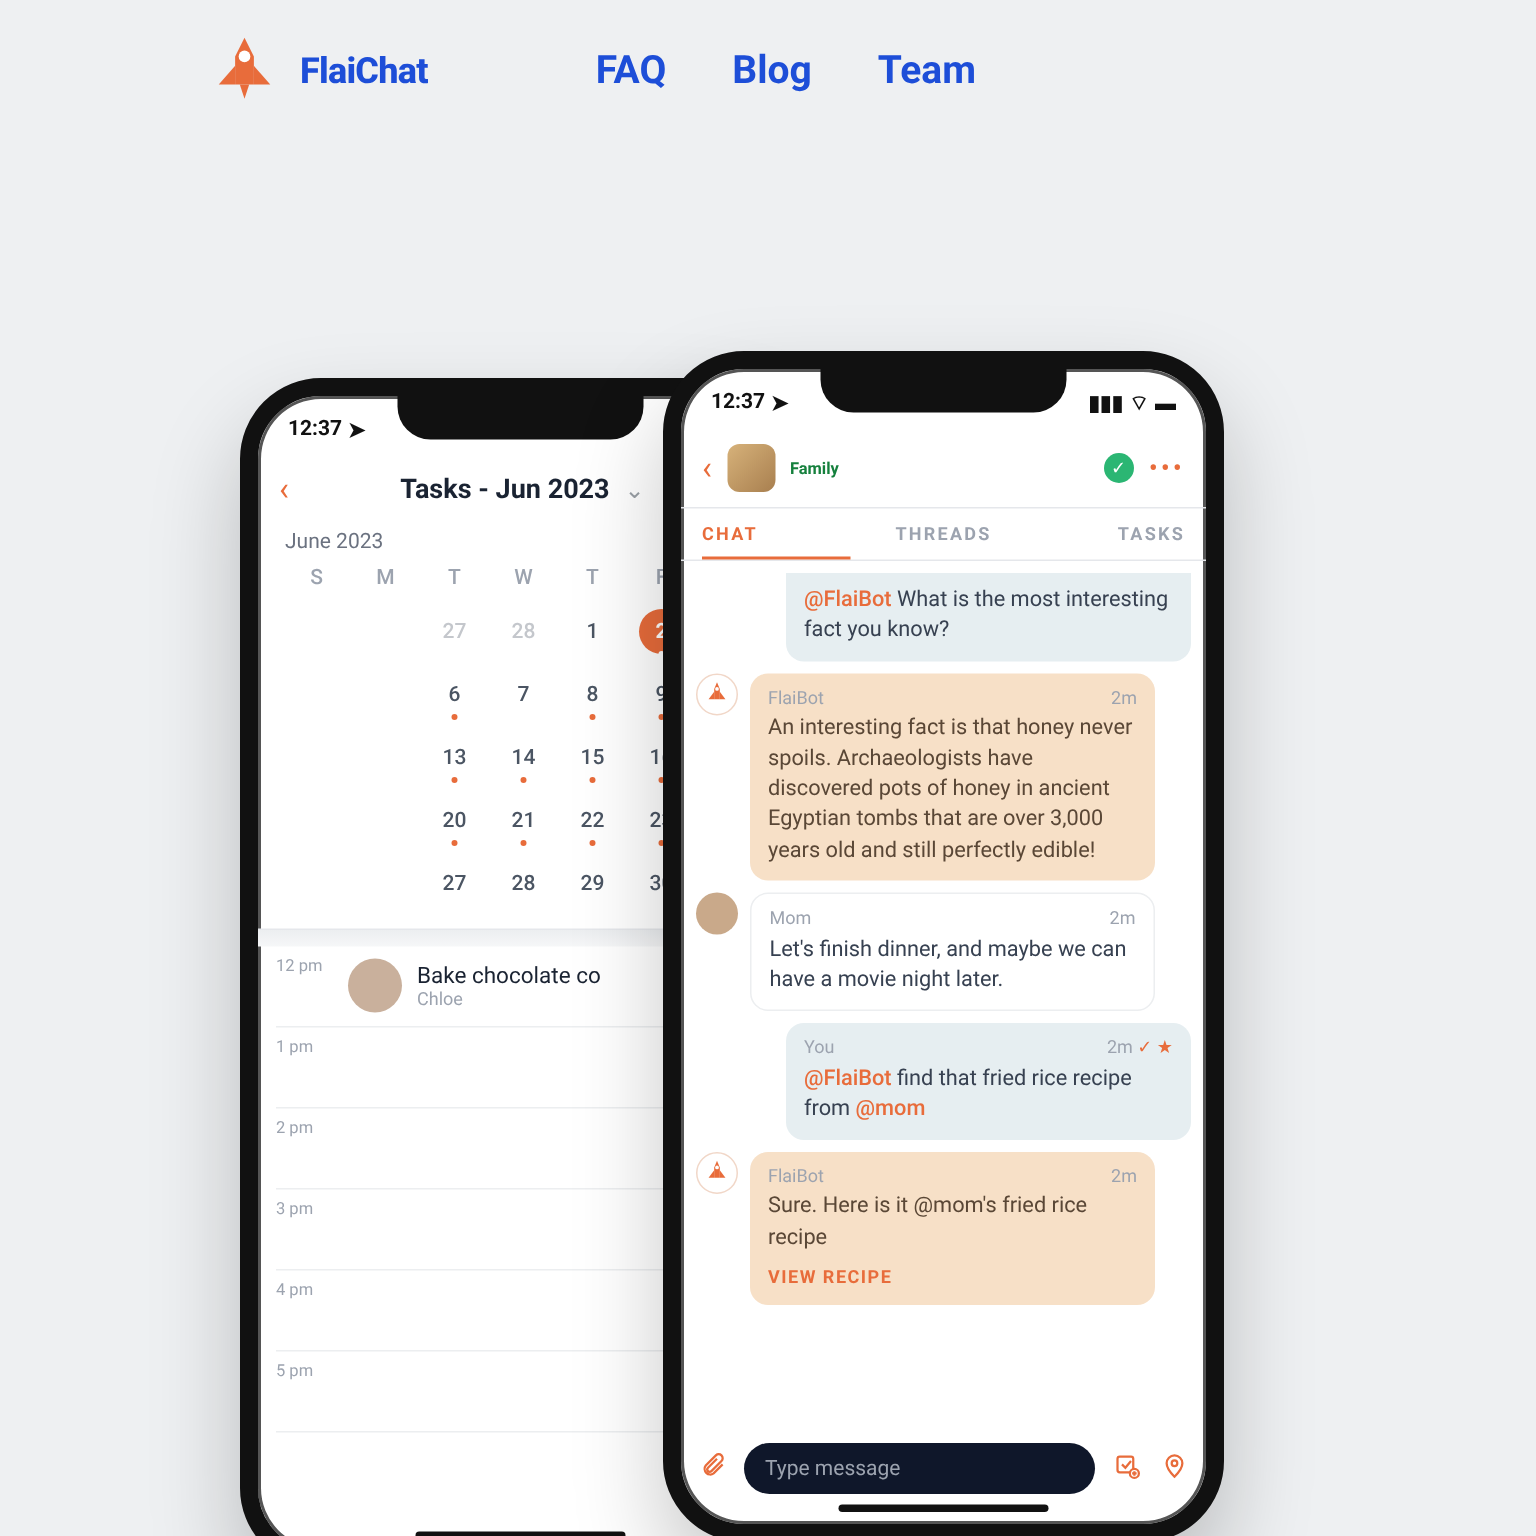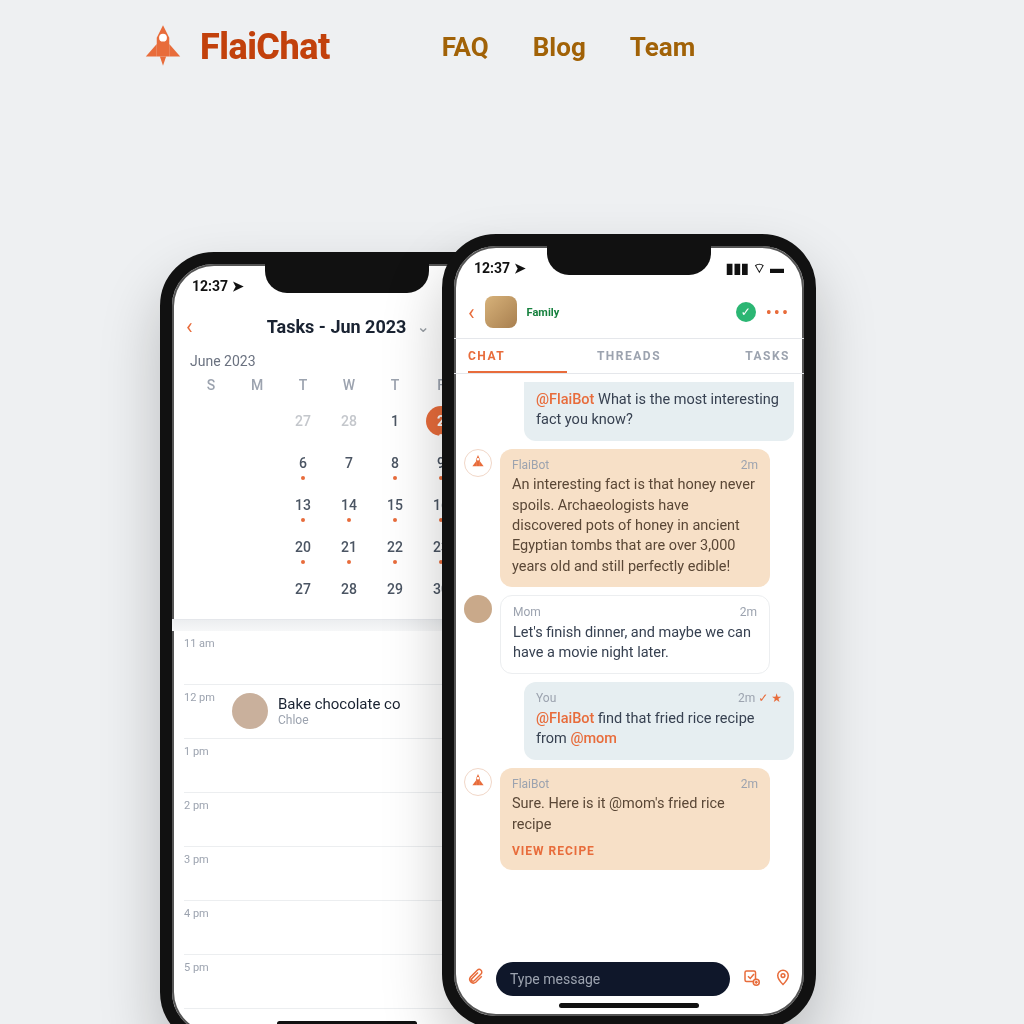--- a/index.html
+++ b/index.html
@@ -11,23 +11,23 @@
     overflow: hidden;
   }
   header {
     display: flex;
     align-items: center;
     padding: 22px 0 0 138px;
     gap: 62px;
   }
   .logo { display: flex; align-items: center; gap: 12px; }
   .logo-mark { width: 50px; height: 50px; }
-  .logo-text { font-size: 36px; font-weight: 800; color: #c2410c; letter-spacing: -0.5px; }
+  .logo-text { font-size: 24px; font-weight: 800; color: #1d4ed8; letter-spacing: -0.5px; }
   nav { display: flex; gap: 44px; margin-left: 50px; }
-  nav a { font-size: 26px; font-weight: 700; color: #a16207; text-decoration: none; }
+  nav a { font-size: 26px; font-weight: 700; color: #1d4ed8; text-decoration: none; }
   .stage { position: relative; width: 1024px; height: 900px; }
 
   
   .phone {
     position: absolute;
     width: 374px;
     height: 794px;
     background: #fff;
     border: 12px solid #111;
     border-radius: 54px;
@@ -309,23 +309,20 @@
           </div>
           <div class="day">
             <span>31</span>
           </div>
         </div>
     </div>
     <div class="cal-shadow"></div>
 
     <div class="sched" id="sched">
         <div class="sched-row">
-          <div class="sched-time">11 am</div>
-        </div>
-        <div class="sched-row">
           <div class="sched-time">12 pm</div>
           <div class="event">
             <span class="avatar"></span>
             <div class="event-text">
               <div class="event-title">Bake chocolate co</div>
               <div class="event-sub">Chloe</div>
             </div>
           </div>
         </div>
         <div class="sched-row">

